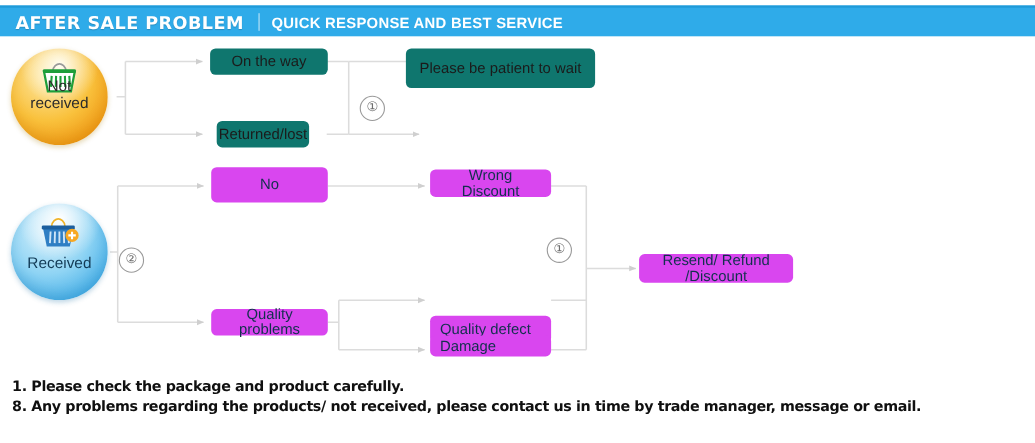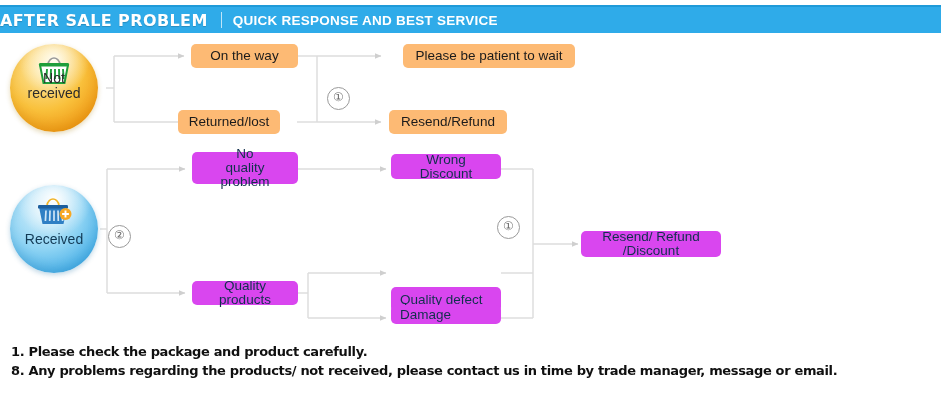--- a/index.html
+++ b/index.html
@@ -26,20 +26,21 @@
     border-top: 2px solid #1f9ad8;
     box-sizing: border-box;
     display: flex;
     align-items: center;
   }
   #header-title {
     color: #ffffff;
     font-size: 16px;
     font-weight: bold;
     letter-spacing: 0.4px;
+    margin-left: 14px;
     font-family: "DejaVu Sans", sans-serif;
     text-shadow: 0 1px 1px rgba(0,0,0,0.18);
   }
   #header-divider {
     width: 1px;
     height: 16px;
     background: #bfe5f8;
     margin: 0 11px 0 13px;
   }
   #header-subtitle {
@@ -124,21 +125,21 @@
     display: flex;
     align-items: center;
     justify-content: center;
     text-align: center;
     font-size: 13.5px;
     line-height: 14px;
     font-family: "Liberation Sans", sans-serif;
     padding: 0 9px;
   }
   .node.yellow {
-    background: #fdba74;
+    background: #0f766e;
     color: #1b1b1b;
   }
   .node.blue {
     background: #d946ef;
     color: #12304d;
   }
   .node.left-align {
     justify-content: flex-start;
   }
 
@@ -262,34 +263,32 @@
         <path d="M31.5,13.6 L31.5,20.4 M28.1,17 L34.9,17" stroke="#ffffff" stroke-width="1.9"></path>
       </svg>
     </span>
     <div class="circle-label">
       <div>Received</div>
     </div>
   </div>
 
   <div class="node yellow" style="left:191px; top:11px; width:107px; height:24px;">On the way</div>
 
-  <div class="node yellow" style="left:178px; top:77px; width:102px; height:24px;">Returned/lost</div>
-
-  <div class="node yellow" style="left:403px; top:11px; width:172px; height:24px;">Please be patient to wait</div>
-
-  <div class="node yellow" style="left:389px; top:77px; width:118px; height:24px;">Resend/Refund</div>
+  <div class="node yellow" style="left:197px; top:77px; width:84px; height:24px;">Returned/lost</div>
+
+  <div class="node yellow" style="left:369px; top:11px; width:172px; height:36px;">Please be patient to wait</div>
+
 
   <div class="step-marker" style="left:327px; top:54px;">①</div>
 
   <div class="node blue" style="left:192px; top:119px; width:106px; height:32px; flex-direction:column; justify-content:center;">
     <span>No</span>
-    <span>quality problem</span>
   </div>
 
-  <div class="node blue" style="left:192px; top:248px; width:106px; height:24px;">Quality products</div>
+  <div class="node blue" style="left:192px; top:248px; width:106px; height:24px;">Quality problems</div>
 
   <div class="node blue left-align" style="left:391px; top:121px; width:110px; height:25px;">Wrong Discount</div>
 
   <div class="node blue left-align" style="left:391px; top:227px; width:110px; height:25px;margin-top:27px;">Quality defect</div>
 
   <div class="node blue left-align" style="left:391px; top:272px; width:110px; height:19px;">Damage</div>
 
   <div class="node blue left-align" style="left:581px; top:198px; width:140px; height:26px;">Resend/ Refund /Discount</div>
 
   <div class="step-marker" style="left:108px; top:192px;">②</div>

